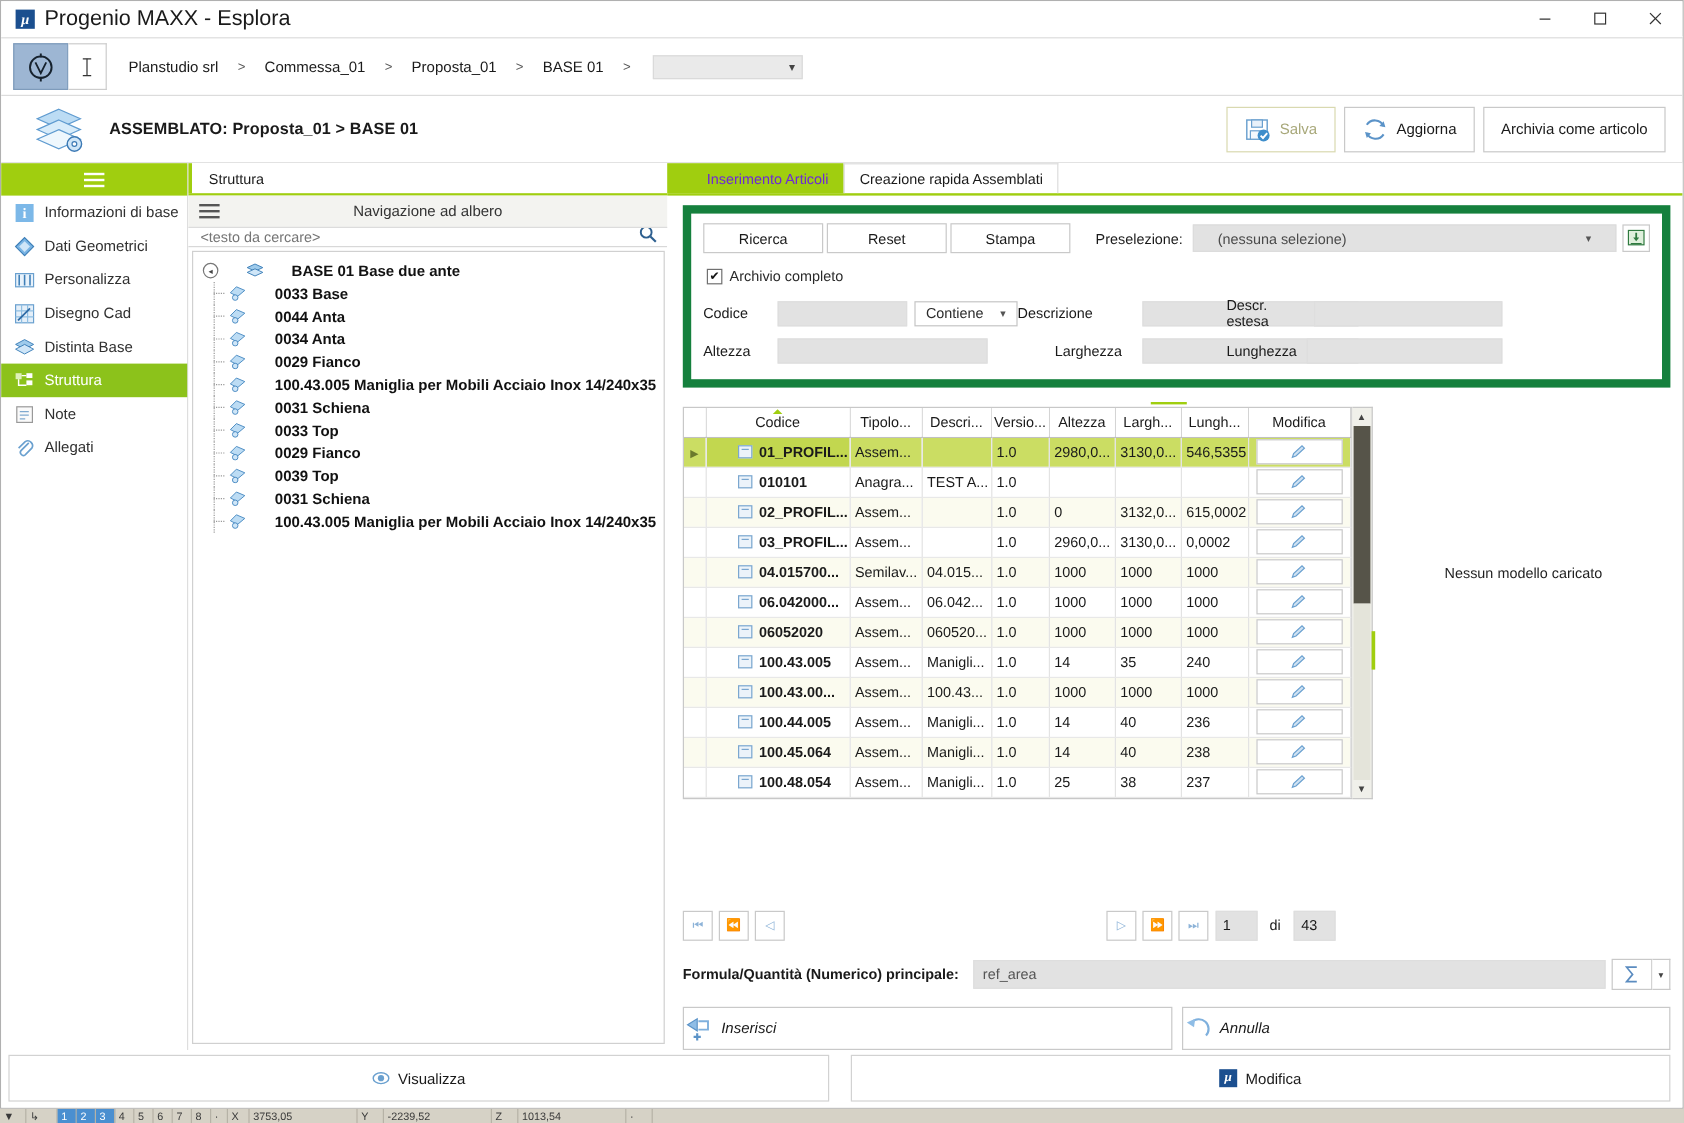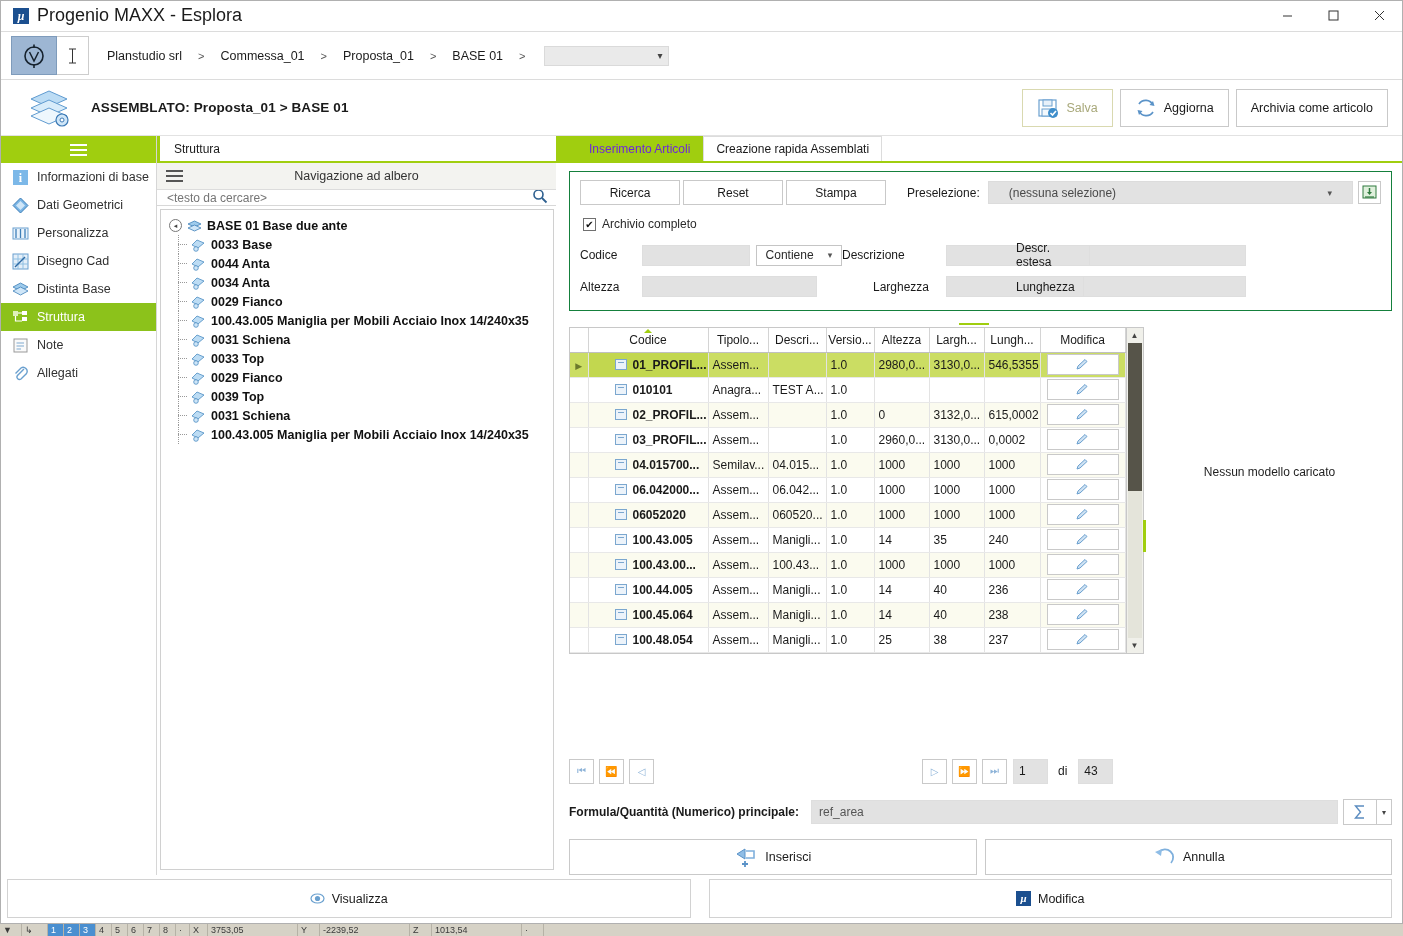--- a/index.html
+++ b/index.html
@@ -153,21 +153,21 @@
   .tree-search input {
     flex: 1; border: none; outline: none;
     font-family: "Liberation Sans", sans-serif;
     font-size: 12px; color: #8c8c8c; background: transparent;
   }
   .tree-box {
     flex: 1; margin: 3px 2px 5px 3px;
     border: 1px solid #d0d0d0; background: #fff;
     overflow: auto; padding: 6px 0 0 8px; position: relative;
   }
-  .tnode { display: flex; align-items: center; height: 19px; gap: 5px; cursor: pointer; }
+  .tnode { display: flex; align-items: center; height: 19px; gap: 23px; cursor: pointer; }
   .tnode .lbl { font-size: 12.5px; font-weight: bold; color: #111; white-space: nowrap; }
   .tnode.child { padding-left: 22px; position: relative; }
   .tnode.child::before {
     content: ""; position: absolute; left: 9px; top: 0; bottom: 0;
     border-left: 1px dotted #999;
   }
   .tnode.child::after {
     content: ""; position: absolute; left: 9px; top: 9px; width: 9px;
     border-top: 1px dotted #999;
   }
@@ -191,21 +191,21 @@
     font-size: 12px; cursor: pointer; color: #1a1a1a;
     border: 1px solid transparent;
   }
   .rtab.active {
     background: #a0ce0f; color: #6d28d9; padding-left: 32px;
   }
   .rtab:not(.active) { border-color: #dcdcdc; border-bottom: none; }
 
   .searchpanel {
     margin: 8px 10px 0 13px;
-    border: 1px solid #15803d; background: #fff;
+    border: 7px solid #15803d; background: #fff;
     padding: 8px 10px 13px 10px;
   }
   .srow1 { display: flex; align-items: center; gap: 0; }
   .sbtn {
     width: 100px; height: 25px; background: #fff;
     border: 1px solid #c9c9c9; font-size: 12px; color: #1a1a1a;
     cursor: pointer; margin-right: 3px;
     font-family: "Liberation Sans", sans-serif;
   }
   .presel-lbl { font-size: 12px; color: #1a1a1a; margin: 0 8px 0 18px; }
@@ -325,22 +325,22 @@
   }
   .fm-v {
     width: 15px; height: 26px; background: #fff; border: 1px solid #c9c9c9;
     border-left: none; display: flex; align-items: center; justify-content: center;
     font-size: 8px; color: #444; cursor: pointer;
   }
 
   .actionrow { display: flex; gap: 8px; margin: 14px 10px 0 13px; }
   .actbtn {
     flex: 1; height: 36px; background: #fff; border: 1px solid #c9c9c9;
-    display: flex; align-items: center; justify-content: center; gap: 7px;
-    font-size: 12.5px; color: #1a1a1a; cursor: pointer;
+    display: flex; align-items: center; justify-content: flex-start; gap: 7px;
+    font-size: 12.5px; color: #1a1a1a; cursor: pointer; font-style: italic;
   }
 
   
   .footer { height: 48px; flex: 0 0 48px; display: flex; gap: 18px; padding: 4px 10px 5px 6px; background: #fff; }
   .footbtn {
     flex: 1; background: #fff; border: 1px solid #d2d2d2;
     display: flex; align-items: center; justify-content: center; gap: 7px;
     font-size: 12.5px; color: #1a1a1a; cursor: pointer;
   }
   .mu-badge {

